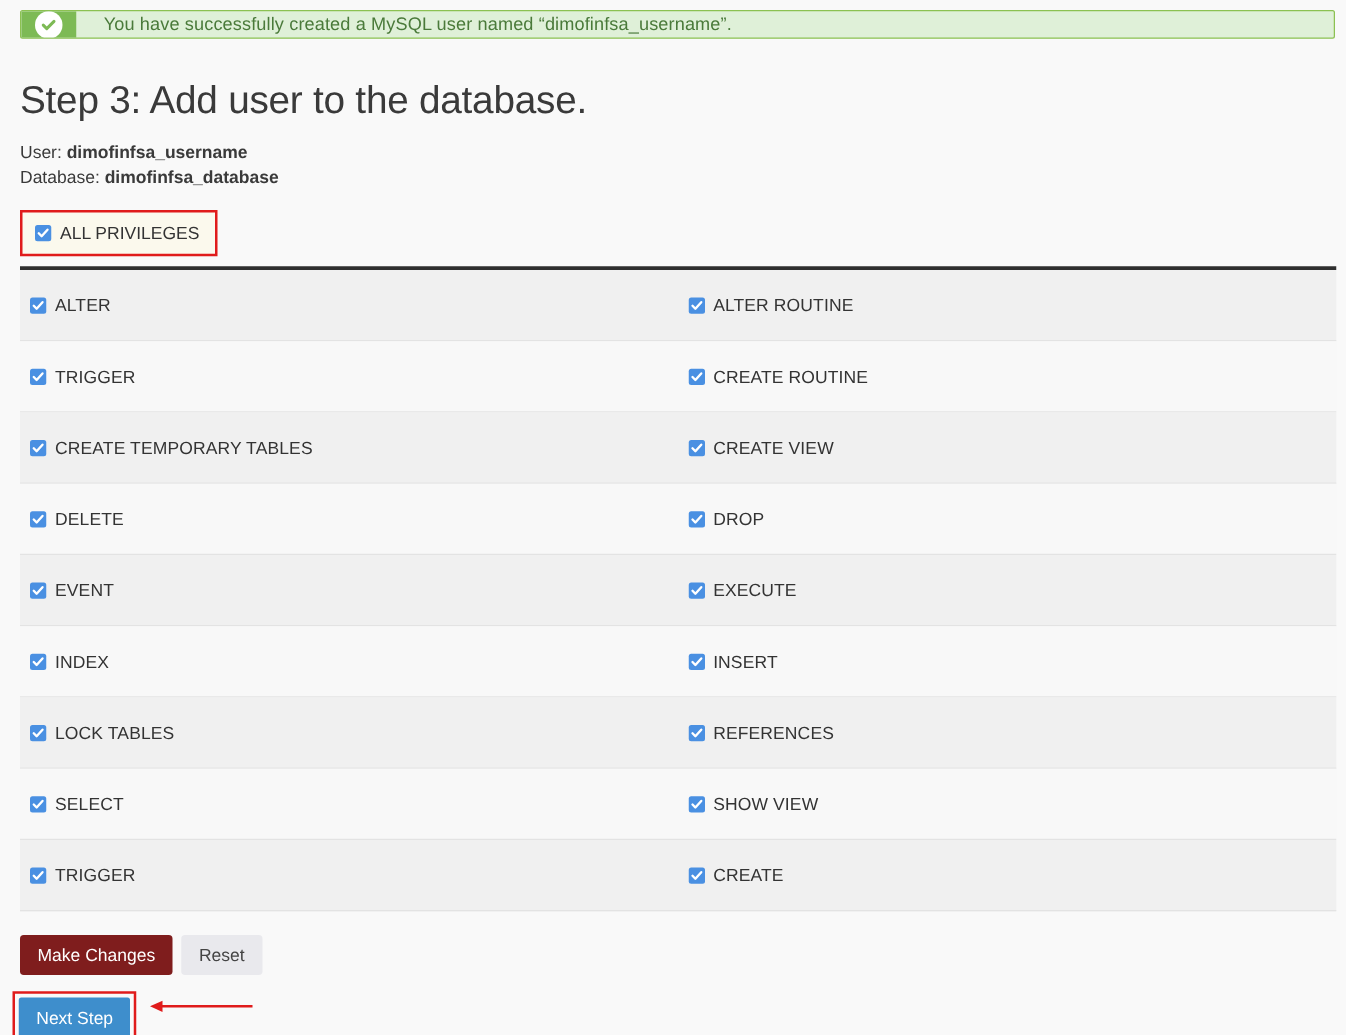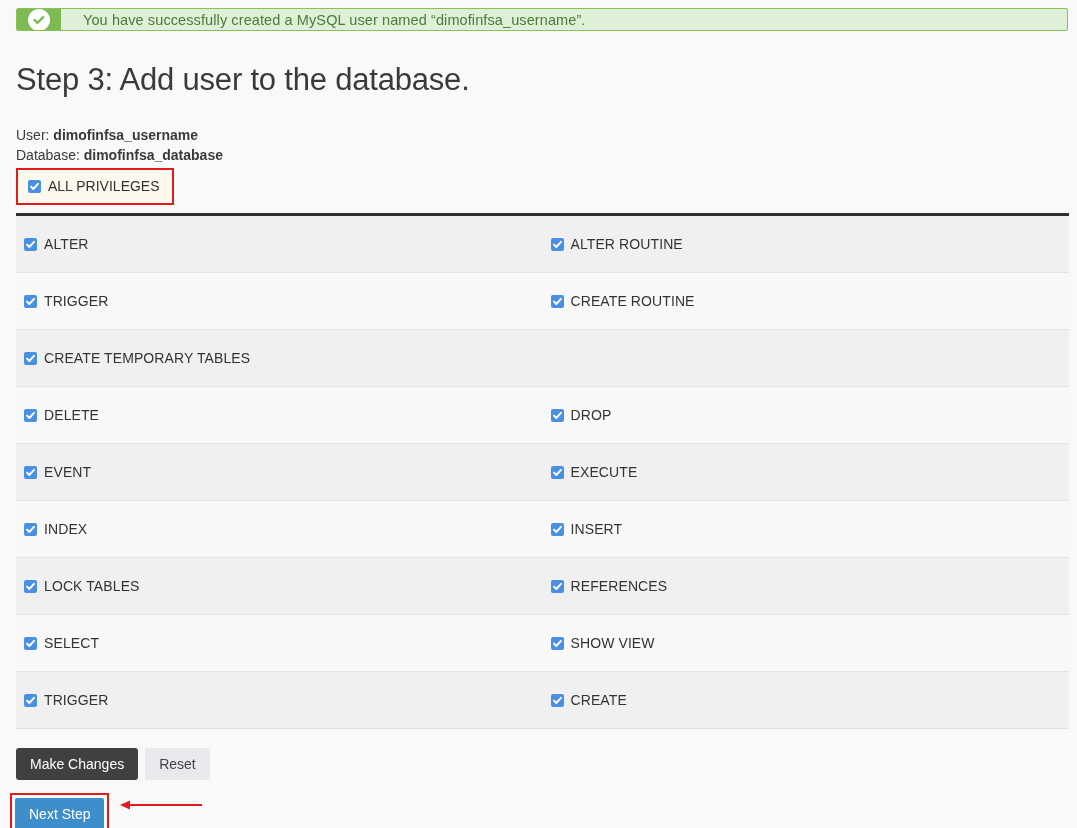--- a/index.html
+++ b/index.html
@@ -72,21 +72,21 @@
     font-weight: 300;
     color: #3a3a3a;
     letter-spacing: -0.2px;
     white-space: nowrap;
   }
 
   
   .meta {
     position: absolute;
     left: 16px;
-    top: 125px;
+    top: 111px;
     font-size: 14px;
     line-height: 20px;
     color: #3a3a3a;
   }
   .meta .val { font-weight: bold; }
 
   
   .allpriv-wrap {
     position: absolute;
     left: 16px;
@@ -152,21 +152,21 @@
   }
   .btn {
     font-family: "Liberation Sans", sans-serif;
     font-size: 14px;
     border: none;
     border-radius: 3px;
     padding: 8px 14px;
     cursor: pointer;
     line-height: 16px;
   }
-  .btn-primary { background: #404040; color: #ffffff; }
+  .btn-primary { background: #7f1d1d; color: #ffffff; }
   .btn-default { background: #e9e9ed; color: #444444; }
 
   .nextstep-wrap {
     position: absolute;
     left: 10px;
     top: 793px;
     border: 2px solid #e01b1b;
     padding: 3px;
     display: inline-block;
     background: #f9f9f9;
@@ -269,20 +269,28 @@
       </div>
       <div class="priv-row odd">
         <div class="priv-cell">
           <span class="cbx">
             <svg width="11" height="11" viewBox="0 0 11 11">
               <path d="M2 5.6 L4.3 8 L9 2.8" stroke="#ffffff" stroke-width="1.9" fill="none" stroke-linecap="round" stroke-linejoin="round"></path>
             </svg>
           </span>
           <span class="lbl">CREATE TEMPORARY TABLES</span>
         </div>
+        <div class="priv-cell">
+          <span class="cbx">
+            <svg width="11" height="11" viewBox="0 0 11 11">
+              <path d="M2 5.6 L4.3 8 L9 2.8" stroke="#ffffff" stroke-width="1.9" fill="none" stroke-linecap="round" stroke-linejoin="round"></path>
+            </svg>
+          </span>
+          <span class="lbl">CREATE VIEW</span>
+        </div>
       </div>
       <div class="priv-row even">
         <div class="priv-cell">
           <span class="cbx">
             <svg width="11" height="11" viewBox="0 0 11 11">
               <path d="M2 5.6 L4.3 8 L9 2.8" stroke="#ffffff" stroke-width="1.9" fill="none" stroke-linecap="round" stroke-linejoin="round"></path>
             </svg>
           </span>
           <span class="lbl">DELETE</span>
         </div>

